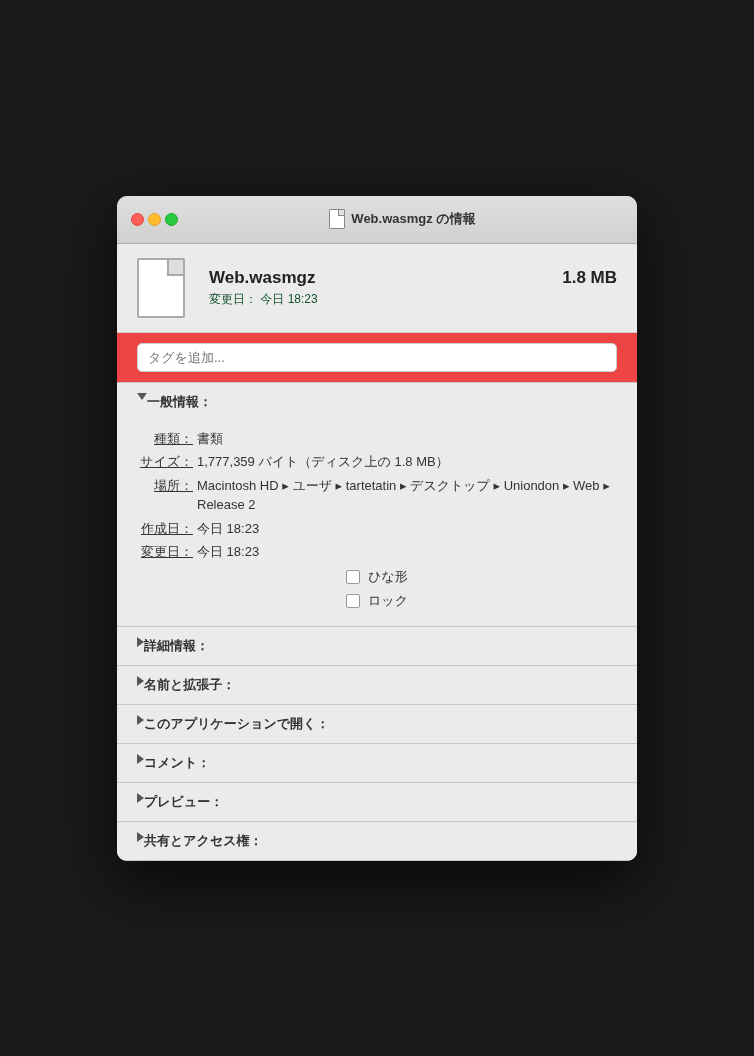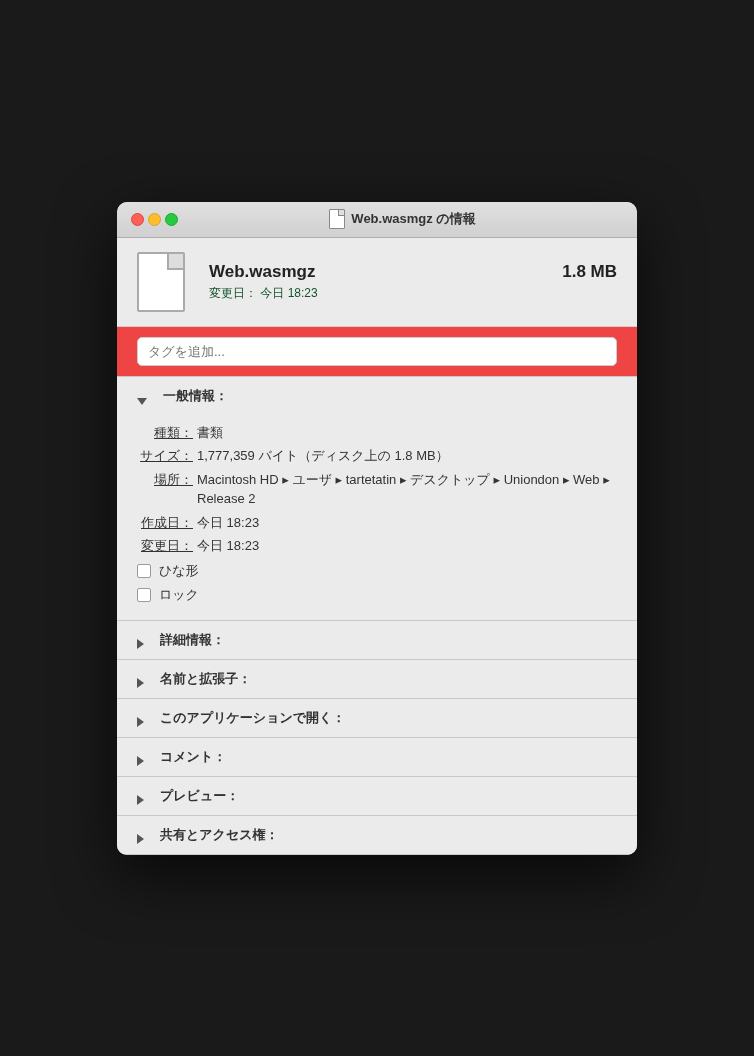--- a/index.html
+++ b/index.html
@@ -15,21 +15,21 @@
     .window {
       width: 520px;
       background: #ebebeb;
       border-radius: 10px;
       box-shadow: 0 20px 60px rgba(0,0,0,0.7);
       overflow: hidden;
     }
 
     .titlebar {
       background: linear-gradient(to bottom, #e0e0e0, #d0d0d0);
-      height: 36px;
+      height: 48px;
       display: flex;
       align-items: center;
       padding: 0 14px;
       border-bottom: 1px solid #b0b0b0;
       border-radius: 10px 10px 0 0;
       gap: 4px;
     }
 
     .traffic-light {
       width: 13px;
@@ -152,22 +152,22 @@
       font-family: inherit;
     }
 
     
     .section {
       border-bottom: 1px solid #c8c8c8;
     }
 
     .section-header {
       display: flex;
-      align-items: flex-end;
-      gap: 16px;
+      align-items: flex-start;
+      gap: 0;
       padding: 10px 20px;
       cursor: pointer;
       font-size: 13px;
       font-weight: 600;
       color: #333;
       background: #ebebeb;
       user-select: none;
     }
 
     .triangle {
@@ -217,20 +217,21 @@
     }
 
     
     .checkbox-row {
       display: flex;
       align-items: center;
       gap: 8px;
       margin-top: 6px;
       font-size: 13px;
       color: #333;
+      justify-content: center;
     }
     .checkbox {
       width: 14px;
       height: 14px;
       border: 1.5px solid #999;
       border-radius: 2px;
       background: white;
       flex-shrink: 0;
     }
   </style>

